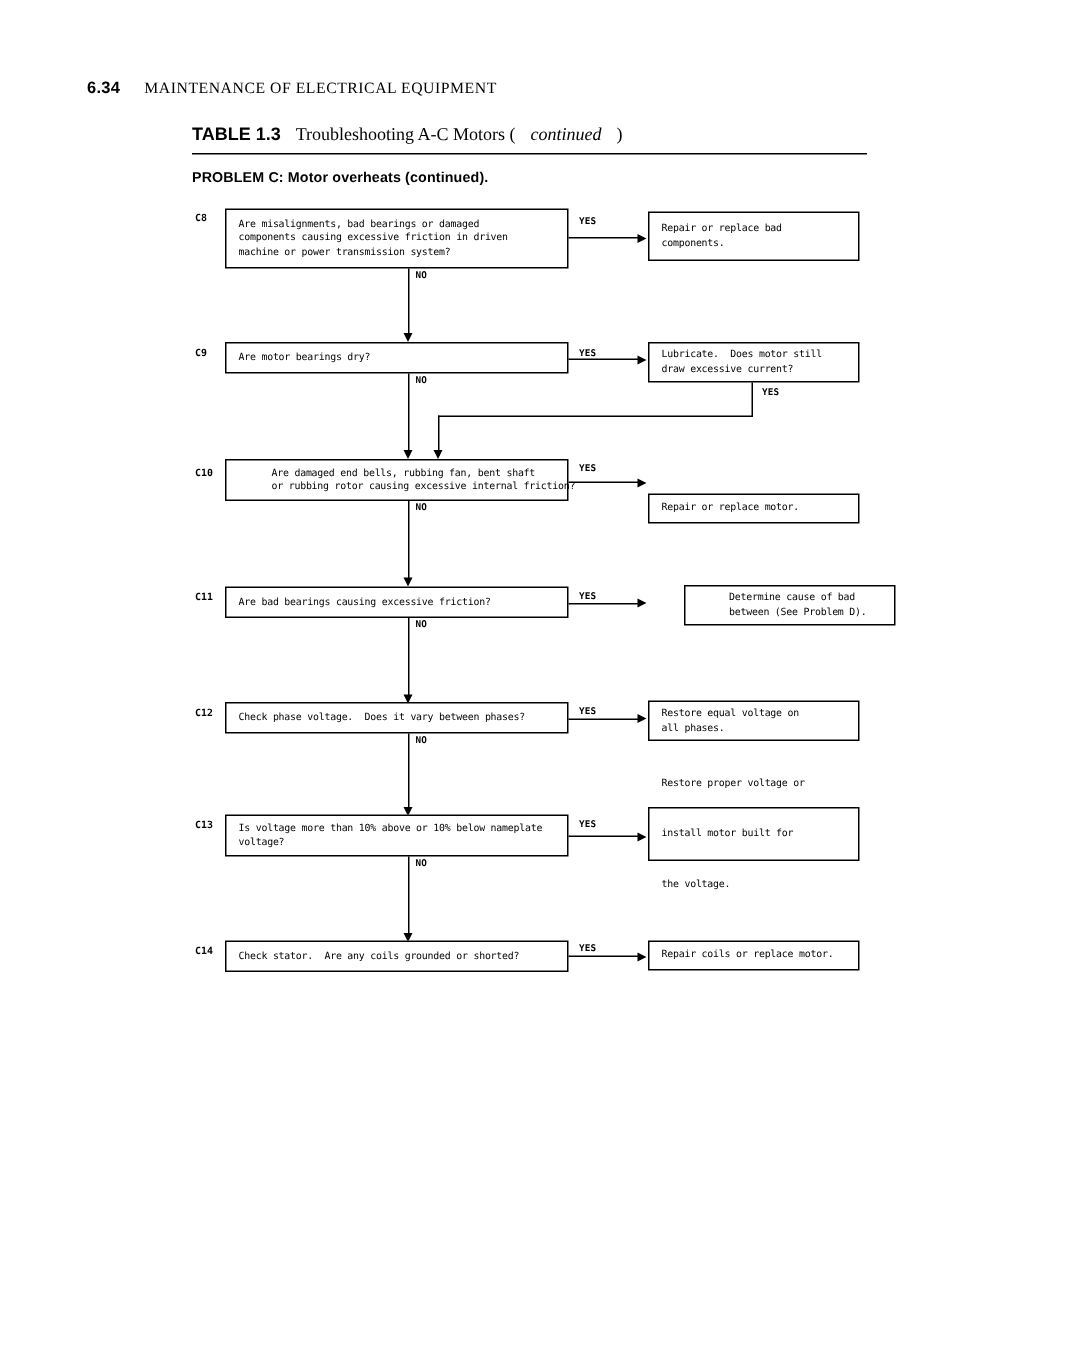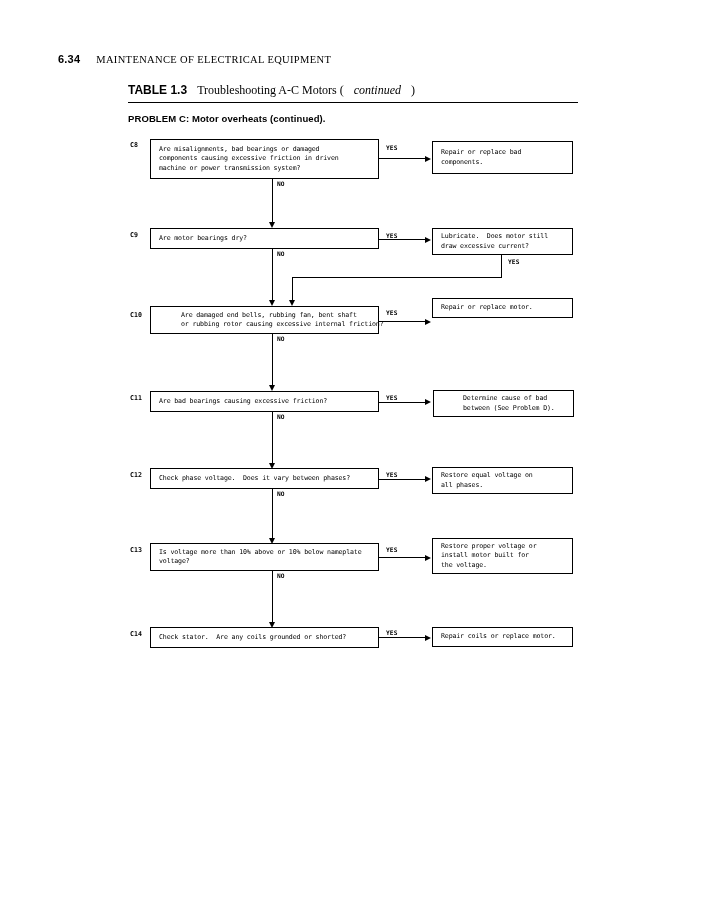--- a/index.html
+++ b/index.html
@@ -205,35 +205,35 @@
   <div class="arrow-d" style="left:289px; top:300px;"></div>
 
   <div class="step-label" style="left:130px; top:311px;">C10</div>
   <div class="node" style="left:150px; top:306px; width:229px; height:28px;padding-left:30px;">
     <span class="line">Are damaged end bells, rubbing fan, bent shaft</span>
     <span class="line">or rubbing rotor causing excessive internal friction?</span>
   </div>
   <div class="edge-label" style="left:386px; top:309px;">YES</div>
   <div class="seg-h" style="left:379px; top:321px; width:48px;"></div>
   <div class="arrow-r" style="left:425px; top:318.5px;"></div>
-  <div class="node" style="left:432px; top:298px; width:141px; height:20px;">
+  <div class="node" style="left:432px; top:329px; width:141px; height:20px;">
     <span class="line">Repair or replace motor.</span>
   </div>
   <div class="edge-label" style="left:277px; top:335px;">NO</div>
   <div class="seg-v" style="left:271.5px; top:334px; height:54px;"></div>
   <div class="arrow-d" style="left:269px; top:385px;"></div>
 
   <div class="step-label" style="left:130px; top:394px;">C11</div>
   <div class="node" style="left:150px; top:391px; width:229px; height:21px;">
     <span class="line">Are bad bearings causing excessive friction?</span>
   </div>
   <div class="edge-label" style="left:386px; top:394px;">YES</div>
   <div class="seg-h" style="left:379px; top:401.5px; width:48px;"></div>
   <div class="arrow-r" style="left:425px; top:399px;"></div>
-  <div class="node" style="left:433px; top:390px; width:141px; height:27px;padding-left:29px;">
+  <div class="node" style="left:456px; top:390px; width:141px; height:27px;padding-left:29px;">
     <span class="line">Determine cause of bad</span>
     <span class="line">between (See Problem D).</span>
   </div>
   <div class="edge-label" style="left:277px; top:413px;">NO</div>
   <div class="seg-v" style="left:271.5px; top:412px; height:54px;"></div>
   <div class="arrow-d" style="left:269px; top:463px;"></div>
 
   <div class="step-label" style="left:130px; top:471px;text-align:right;">C12</div>
   <div class="node" style="left:150px; top:468px; width:229px; height:21px;">
     <span class="line">Check phase voltage.  Does it vary between phases?</span>
@@ -250,21 +250,21 @@
   <div class="arrow-d" style="left:269px; top:538px;"></div>
 
   <div class="step-label" style="left:130px; top:546px;">C13</div>
   <div class="node" style="left:150px; top:543px; width:229px; height:28px;">
     <span class="line">Is voltage more than 10% above or 10% below nameplate</span>
     <span class="line">voltage?</span>
   </div>
   <div class="edge-label" style="left:386px; top:546px;">YES</div>
   <div class="seg-h" style="left:379px; top:557px; width:48px;"></div>
   <div class="arrow-r" style="left:425px; top:554.5px;"></div>
-  <div class="node" style="left:432px; top:538px; width:141px; height:36px;">
+  <div class="node" style="left:432px; top:538px; width:141px; height:36px;gap:24px;">
     <span class="line">Restore proper voltage or</span>
     <span class="line">install motor built for</span>
     <span class="line">the voltage.</span>
   </div>
   <div class="edge-label" style="left:277px; top:572px;">NO</div>
   <div class="seg-v" style="left:271.5px; top:571px; height:54px;"></div>
   <div class="arrow-d" style="left:269px; top:622px;"></div>
 
   <div class="step-label" style="left:130px; top:630px;">C14</div>
   <div class="node" style="left:150px; top:627px; width:229px; height:21px;">

